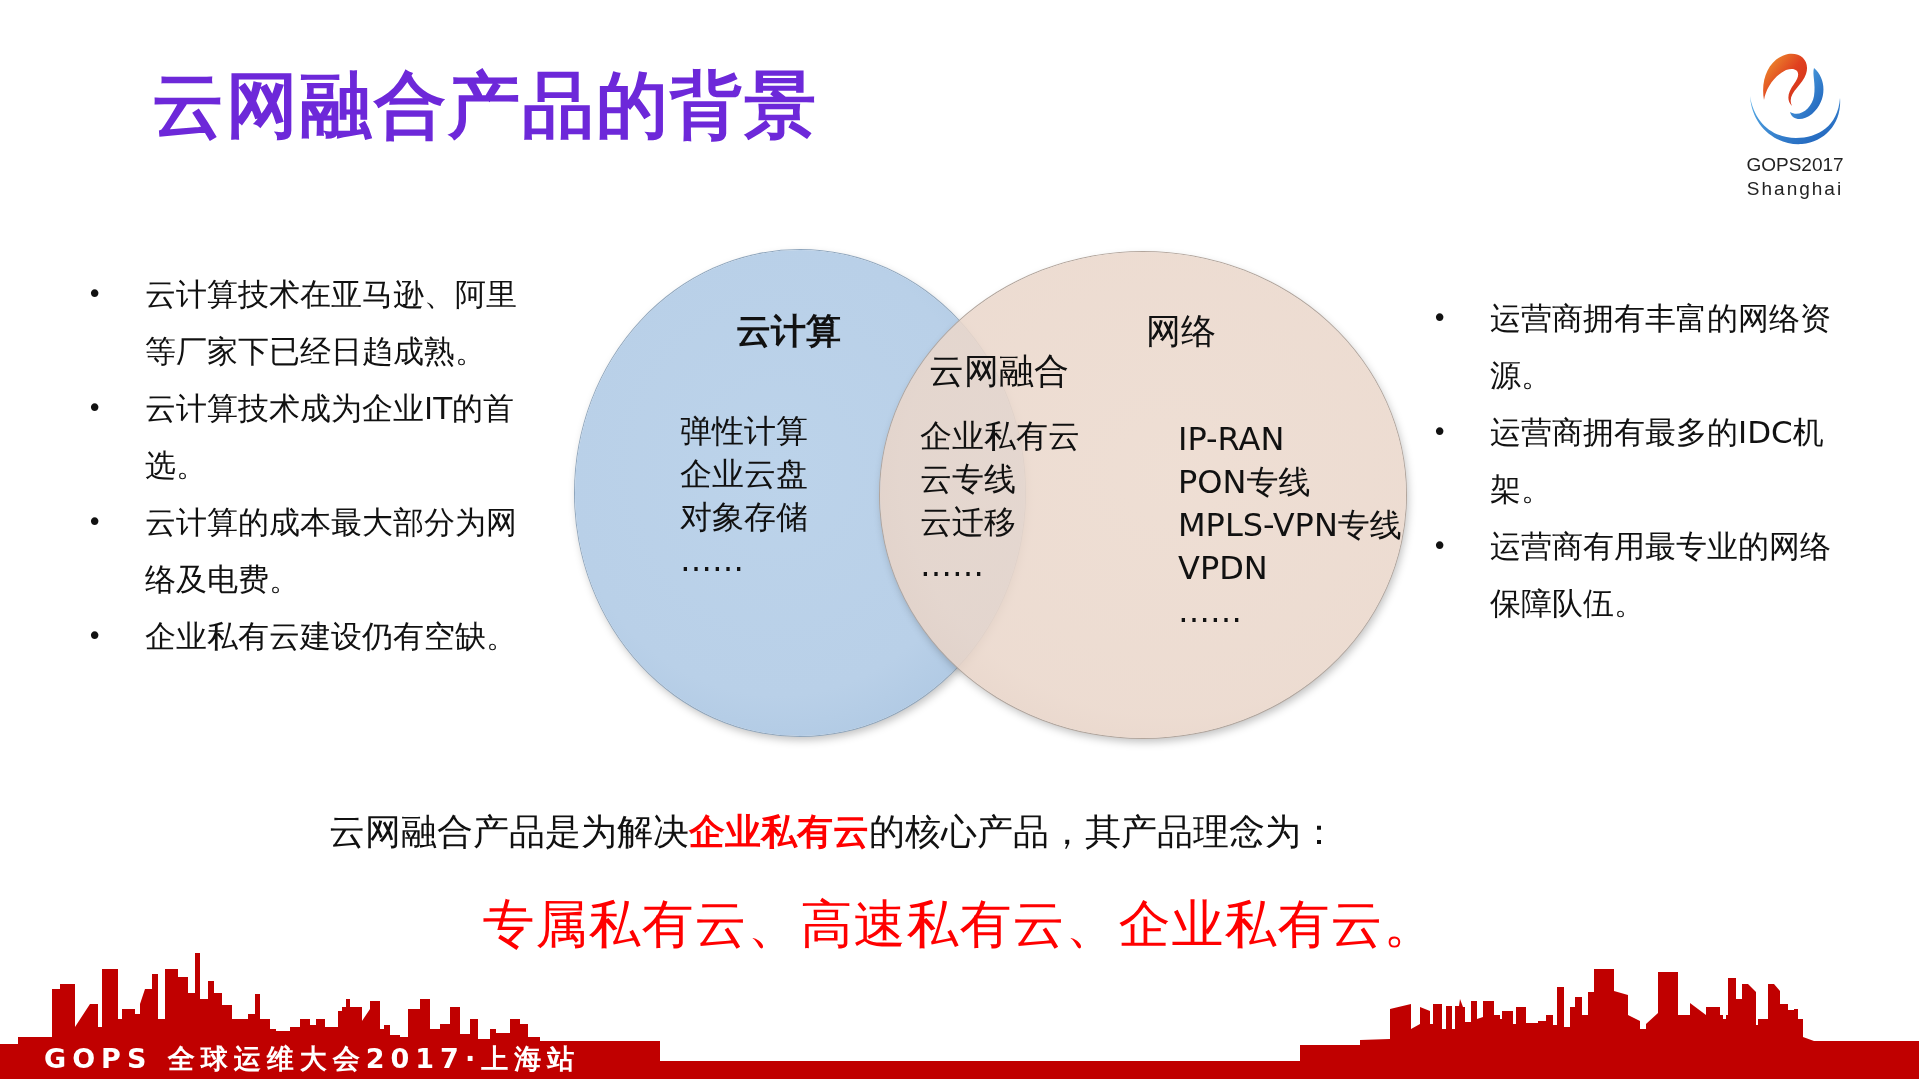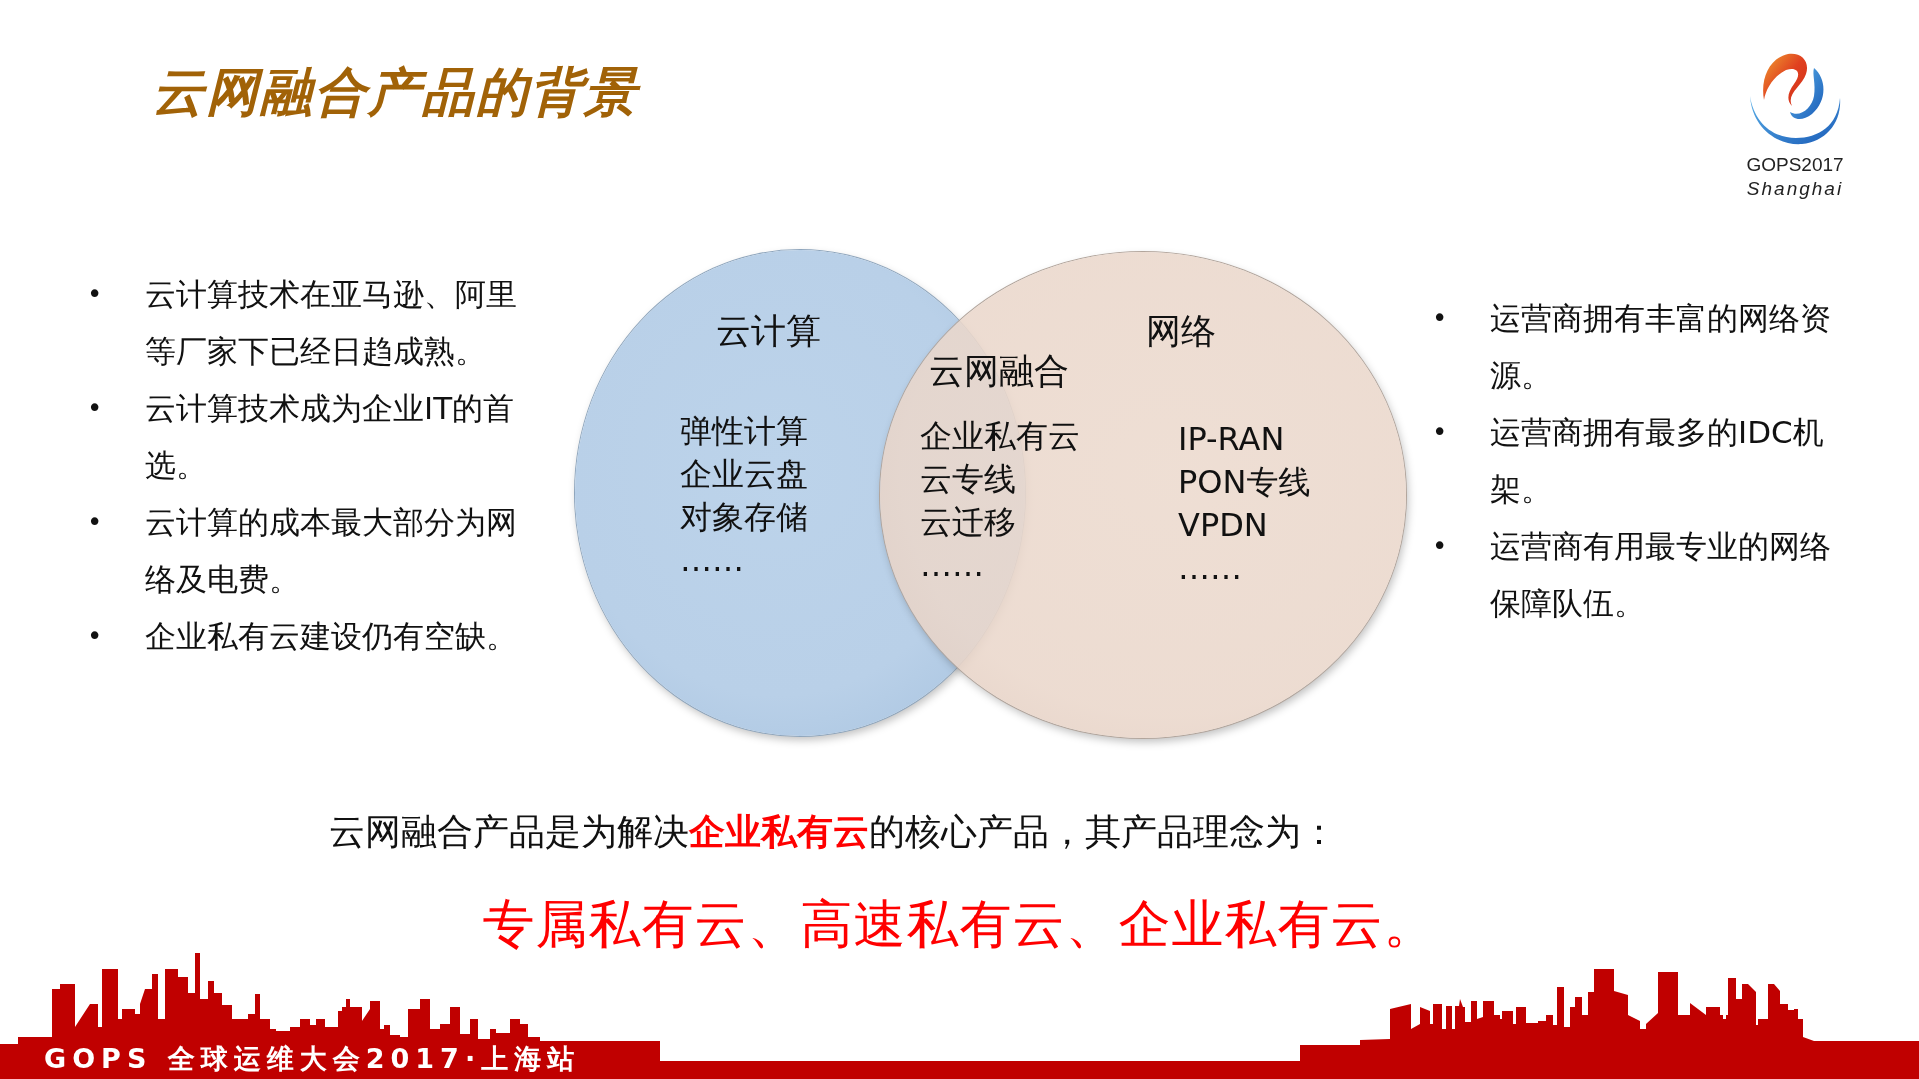--- a/index.html
+++ b/index.html
@@ -1,24 +1,24 @@
 <!DOCTYPE html>
 <html><head>
 <meta charset="utf-8">
 <style>
   html, body { margin:0; padding:0; }
   body { width:1919px; height:1079px; background:#ffffff; position:relative; overflow:hidden;
          font-family:"DejaVu Sans","Liberation Sans",sans-serif; color:#111; }
-  .title { position:absolute; left:152px; top:58px; font-size:52px; font-weight:bold; letter-spacing:2px; color:#a16207;
-           font-family:"DejaVu Sans",sans-serif;font-style:italic; }
+  .title { position:absolute; left:152px; top:58px; font-size:72px; font-weight:bold; letter-spacing:2px; color:#6d28d9;
+           font-family:"DejaVu Sans",sans-serif; }
   .logo { position:absolute; left:1730px; top:48px; width:130px; height:160px; }
   .logo-text1 { position:absolute; left:0; top:106px; width:130px; text-align:center; font-size:19px; color:#222;
                 font-family:Liberation Sans, sans-serif; }
   .logo-text2 { position:absolute; left:0; top:130px; width:130px; text-align:center; font-size:19px; letter-spacing:2px; color:#222;
-                font-family:"Liberation Sans",sans-serif;font-style:italic; }
+                font-family:"Liberation Sans",sans-serif; }
   .bullets { position:absolute; list-style:none; margin:0; padding:0; }
   .bullets li { position:relative; padding-left:58px; font-size:31px; line-height:57px; color:#111; }
   .bullets li .dot { position:absolute; left:0; top:0; font-size:26px; }
   .left-bullets { left:87px; top:266px; width:440px; }
   .right-bullets { left:1432px; top:290px; width:400px; }
   .venn { position:absolute; left:560px; top:240px; width:870px; height:510px; }
   .circle { position:absolute; border-radius:50%; }
   .c-left { left:15px; top:10px; width:450px; height:486px;
             background:radial-gradient(ellipse at 45% 45%, #bcd3ea 0%, #b9d0e8 60%, #a9c4e0 90%, #e9f1fa 100%);
             box-shadow:0 0 0 1px #8fa6bd, 2px 4px 8px rgba(0,0,0,0.25); }
@@ -65,41 +65,42 @@
     <li><span class="dot">•</span><span>云计算技术在亚马逊、阿里等厂家下已经日趋成熟。</span></li>
     <li><span class="dot">•</span><span>云计算技术成为企业IT的首选。</span></li>
     <li><span class="dot">•</span><span>云计算的成本最大部分为网络及电费。</span></li>
     <li><span class="dot">•</span><span>企业私有云建设仍有空缺。</span></li>
   </ul>
 
   <div class="venn">
     <div class="circle c-left"></div>
     <div class="circle c-right"></div>
 
-    <div class="vlabel" style="left:156px; top:68px;">云计算</div>
+    <div class="vlabel" style="left:176px; top:68px;font-weight:bold;">云计算</div>
     <div class="vlabel" style="left:369px; top:68px;margin-top:40px;">云网融合</div>
     <div class="vlabel" style="left:586px; top:68px;">网络</div>
 
     <div class="vlist" style="left:120px; top:170px;">
       <div>弹性计算</div>
       <div>企业云盘</div>
       <div>对象存储</div>
       <div>……</div>
     </div>
 
     <div class="vlist" style="left:360px; top:175px;">
       <div>企业私有云</div>
       <div>云专线</div>
       <div>云迁移</div>
       <div>……</div>
     </div>
 
     <div class="vlist" style="left:586px; top:178px;margin-left:32px;">
       <div>IP-RAN</div>
       <div>PON专线</div>
+      <div>MPLS-VPN专线</div>
       <div>VPDN</div>
       <div>……</div>
     </div>
   </div>
 
   <ul class="bullets right-bullets">
     <li><span class="dot">•</span><span>运营商拥有丰富的网络资源。</span></li>
     <li><span class="dot">•</span><span>运营商拥有最多的IDC机架。</span></li>
     <li><span class="dot">•</span><span>运营商有用最专业的网络保障队伍。</span></li>
   </ul>

